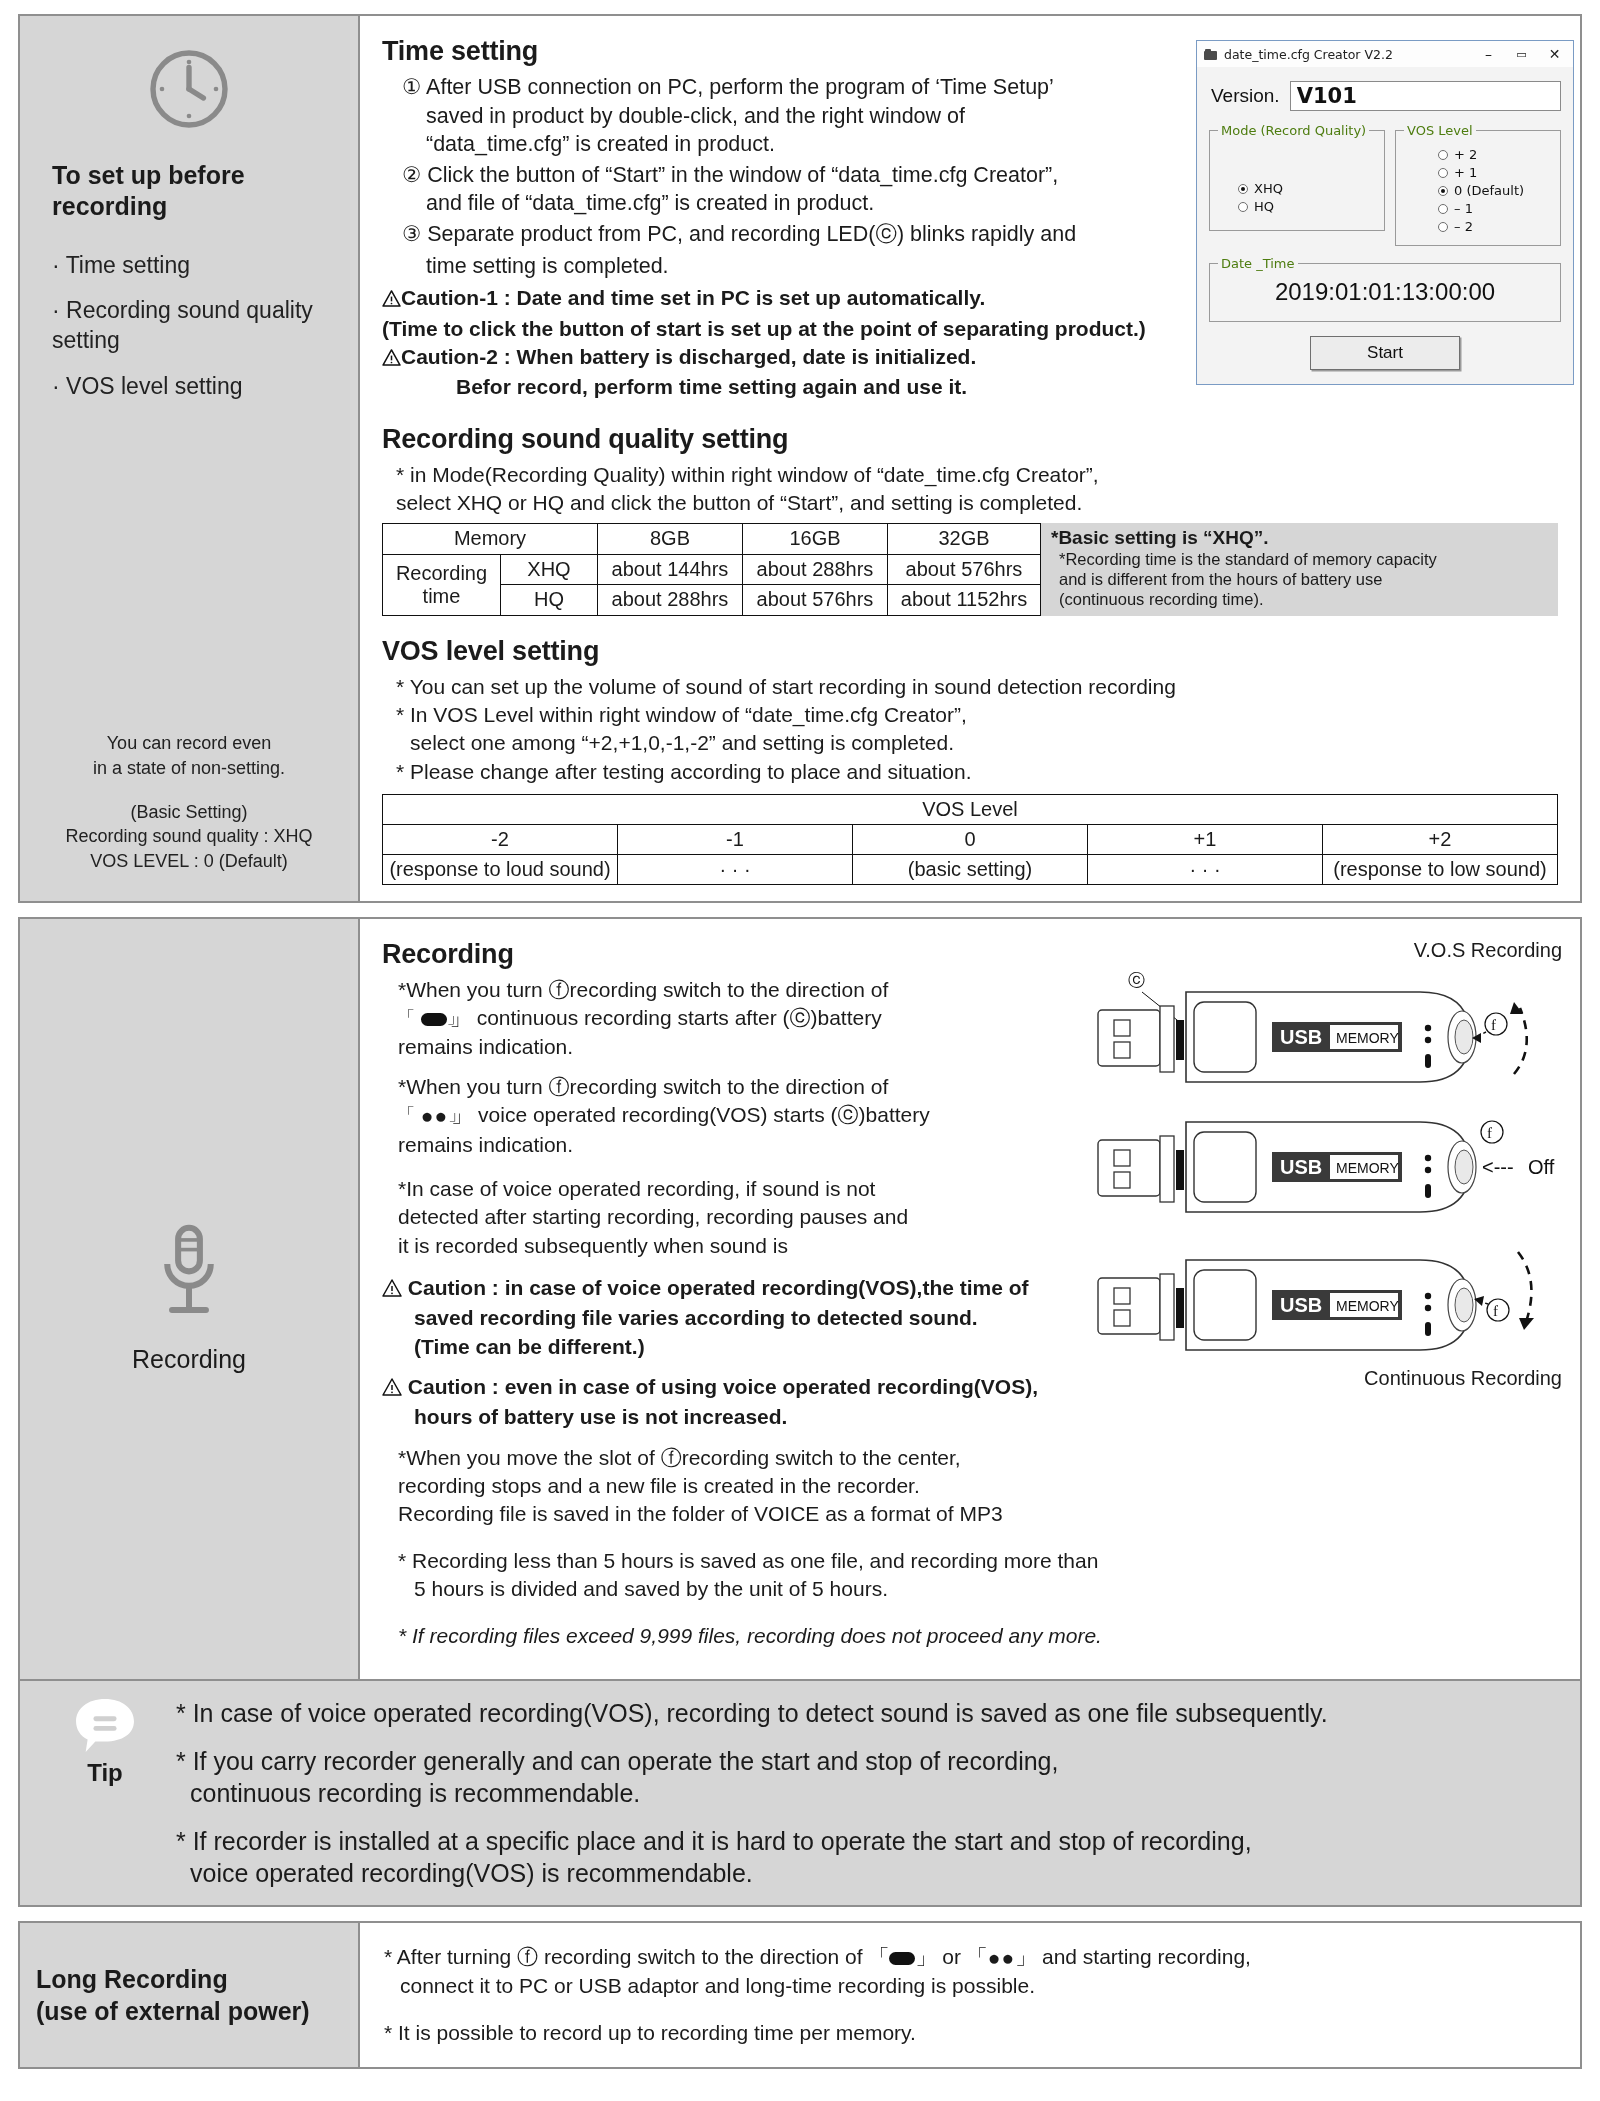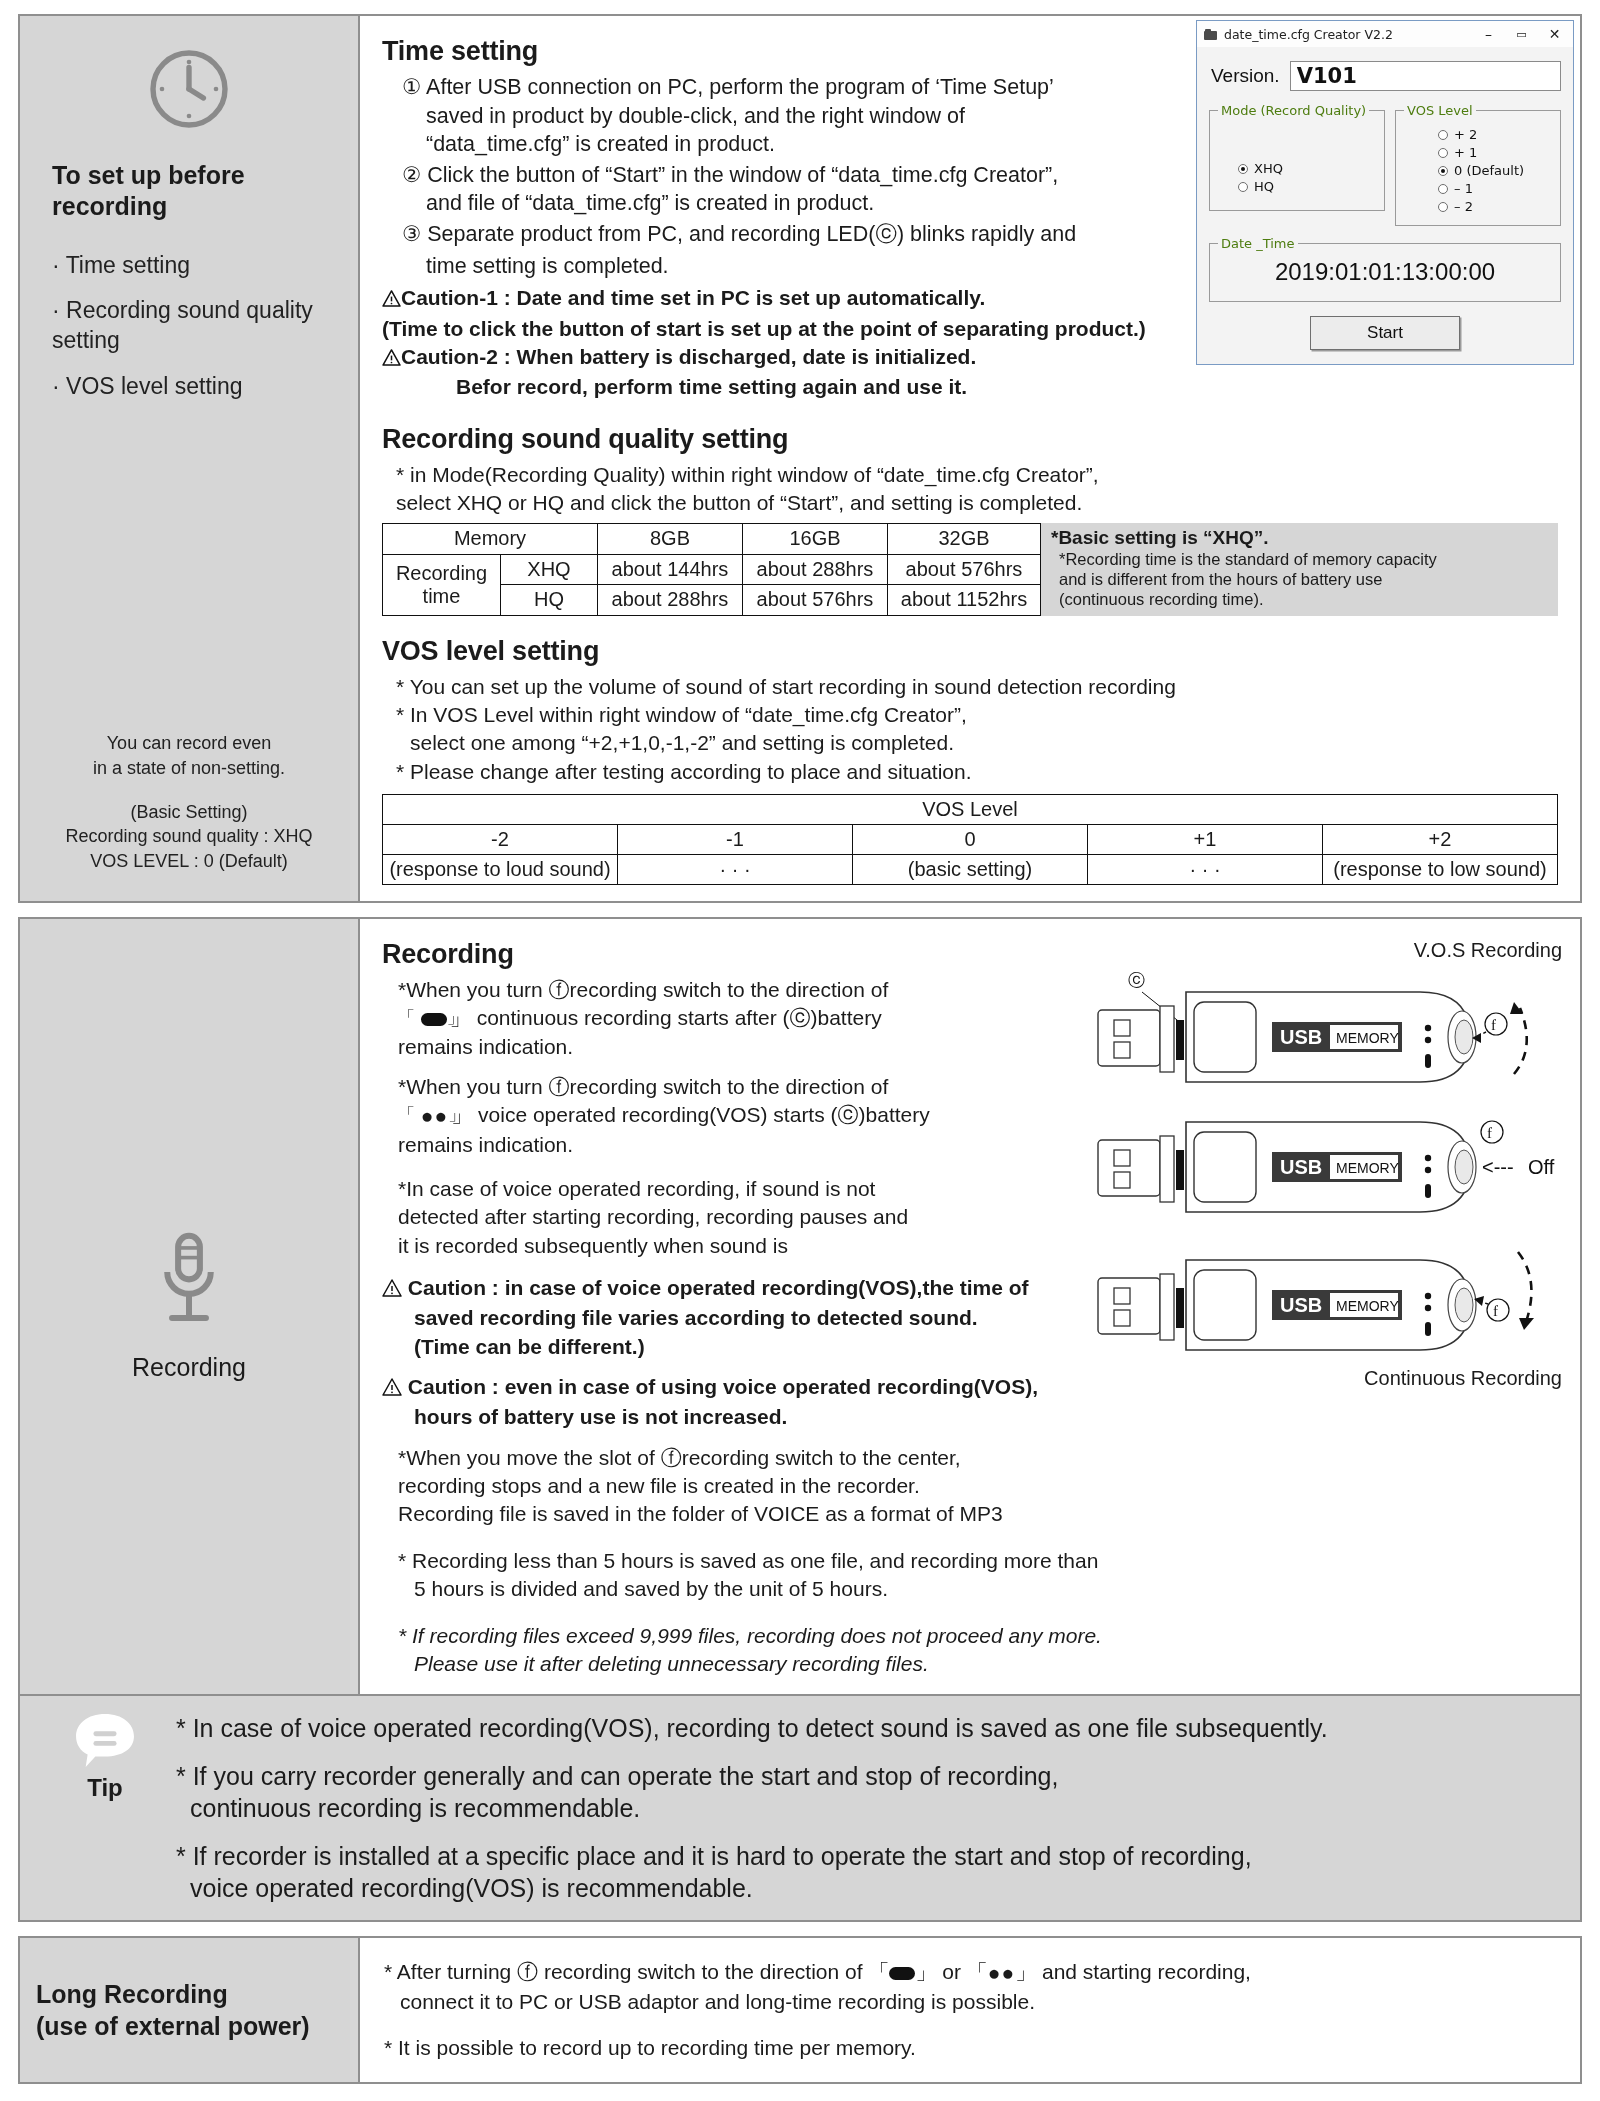--- a/index.html
+++ b/index.html
@@ -53,21 +53,21 @@
   
   table.tbl { border-collapse:collapse; font-size:20px; }
   table.tbl td, table.tbl th { border:1.5px solid #111; padding:3px 6px; text-align:center; font-weight:400; }
   .mem-wrap { display:flex; align-items:stretch; margin-top:6px; }
   .mem-note { background:#d6d6d6; padding:4px 10px 6px 10px; flex:1; }
   .mem-note .b1 { font-size:19px; font-weight:700; }
   .mem-note .b2 { font-size:16.5px; line-height:1.22; padding-left:8px; }
 
   
   .dlg {
-    position:absolute; right:6px; top:4px;
+    position:absolute; right:6px; top:24px;
     width:378px; background:#f3f3f3;
     border:1px solid #7a9bc4;
     font-family:"DejaVu Sans", sans-serif;
   }
   .dlg-tb { display:flex; align-items:center; height:26px; background:#fdfdfd; padding:0 2px 0 7px; }
   .dlg-tb .tb-ic { width:13px; height:11px; margin-right:7px; position:relative; }
   .dlg-tb .tb-ic:before{content:"";position:absolute;left:0;top:2px;width:13px;height:9px;background:#4a4a4a;border-radius:1px;}
   .dlg-tb .tb-ic:after{content:"";position:absolute;left:1px;top:0;width:6px;height:3px;background:#4a4a4a;border-radius:1px;}
   .dlg-title { font-size:12.5px; color:#222; flex:1; }
   .dlg-btns { display:flex; gap:0; }
@@ -411,21 +411,20 @@
           <div>Recording file is saved in the folder of VOICE as a format of MP3</div>
         </div>
 
         <div class="para" style="padding-left:16px; margin-top:18px; max-width:880px;">
           <div>* Recording less than 5 hours is saved as one file, and recording more than</div>
           <div style="padding-left:16px;">5 hours is divided and saved by the unit of 5 hours.</div>
         </div>
 
         <div class="para" style="padding-left:16px; margin-top:18px; max-width:880px;font-style:italic;">
           <div>* If recording files exceed 9,999 files, recording does not proceed any more.</div>
-          <div style="padding-left:16px;">Please use it after deleting unnecessary recording files.</div>
         </div>
 
         <div class="usb-col">
 
           <div class="usb-blk">
             <div class="usb-cap">V.O.S Recording</div>
             <svg width="470" height="140" viewBox="0 0 470 140">
               <text x="38" y="24" font-size="17" fill="#111" font-family="Liberation Sans, sans-serif">ⓒ</text>
               <line x1="52" y1="30" x2="92" y2="62" stroke="#111" stroke-width="1"></line>
 

